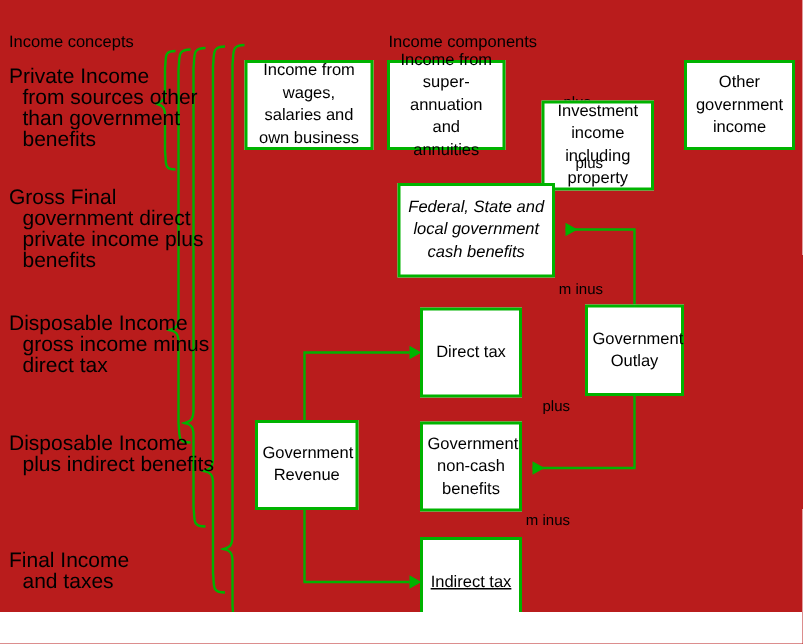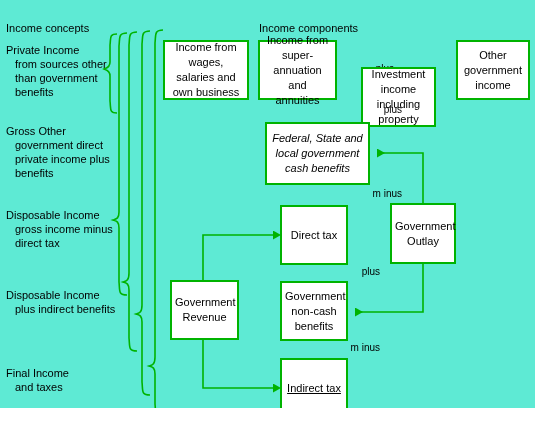--- a/index.html
+++ b/index.html
@@ -5,42 +5,42 @@
 <style>
   html, body {
     margin: 0;
     padding: 0;
     background: #ffffff;
   }
   #diagram-root {
     position: relative;
     width: 535px;
     height: 408px;
-    background: #5eead4;
+    background: #b91c1c;
     font-family: "Liberation Sans", sans-serif;
     overflow: hidden;
   }
   #wire-layer {
     position: absolute;
     left: 0;
     top: 0;
     width: 535px;
     height: 429px;
     pointer-events: none;
   }
   .col-header {
     position: absolute;
     font-size: 11px;
     color: #000000;
     white-space: nowrap;
     line-height: 13px;
   }
   .concept {
     position: absolute;
-    font-size: 11px;
+    font-size: 14px;
     color: #000000;
     line-height: 14px;
     white-space: nowrap;
   }
   .concept .c-title {
     display: block;
   }
   .concept .c-sub {
     display: block;
     padding-left: 9px;
@@ -115,21 +115,21 @@
   <div class="col-header" style="left:259px; top:22px;">Income components</div>
 
   <div class="concept" style="left:6px; top:43px;">
     <span class="c-title">Private Income</span>
     <span class="c-sub">from sources other</span>
     <span class="c-sub">than government</span>
     <span class="c-sub">benefits</span>
   </div>
 
   <div class="concept" style="left:6px; top:124px;">
-    <span class="c-title">Gross Other</span>
+    <span class="c-title">Gross Final</span>
     <span class="c-sub">government direct</span>
     <span class="c-sub">private income plus</span>
     <span class="c-sub">benefits</span>
   </div>
 
   <div class="concept" style="left:6px; top:208px;">
     <span class="c-title">Disposable Income</span>
     <span class="c-sub">gross income minus</span>
     <span class="c-sub">direct tax</span>
   </div>

